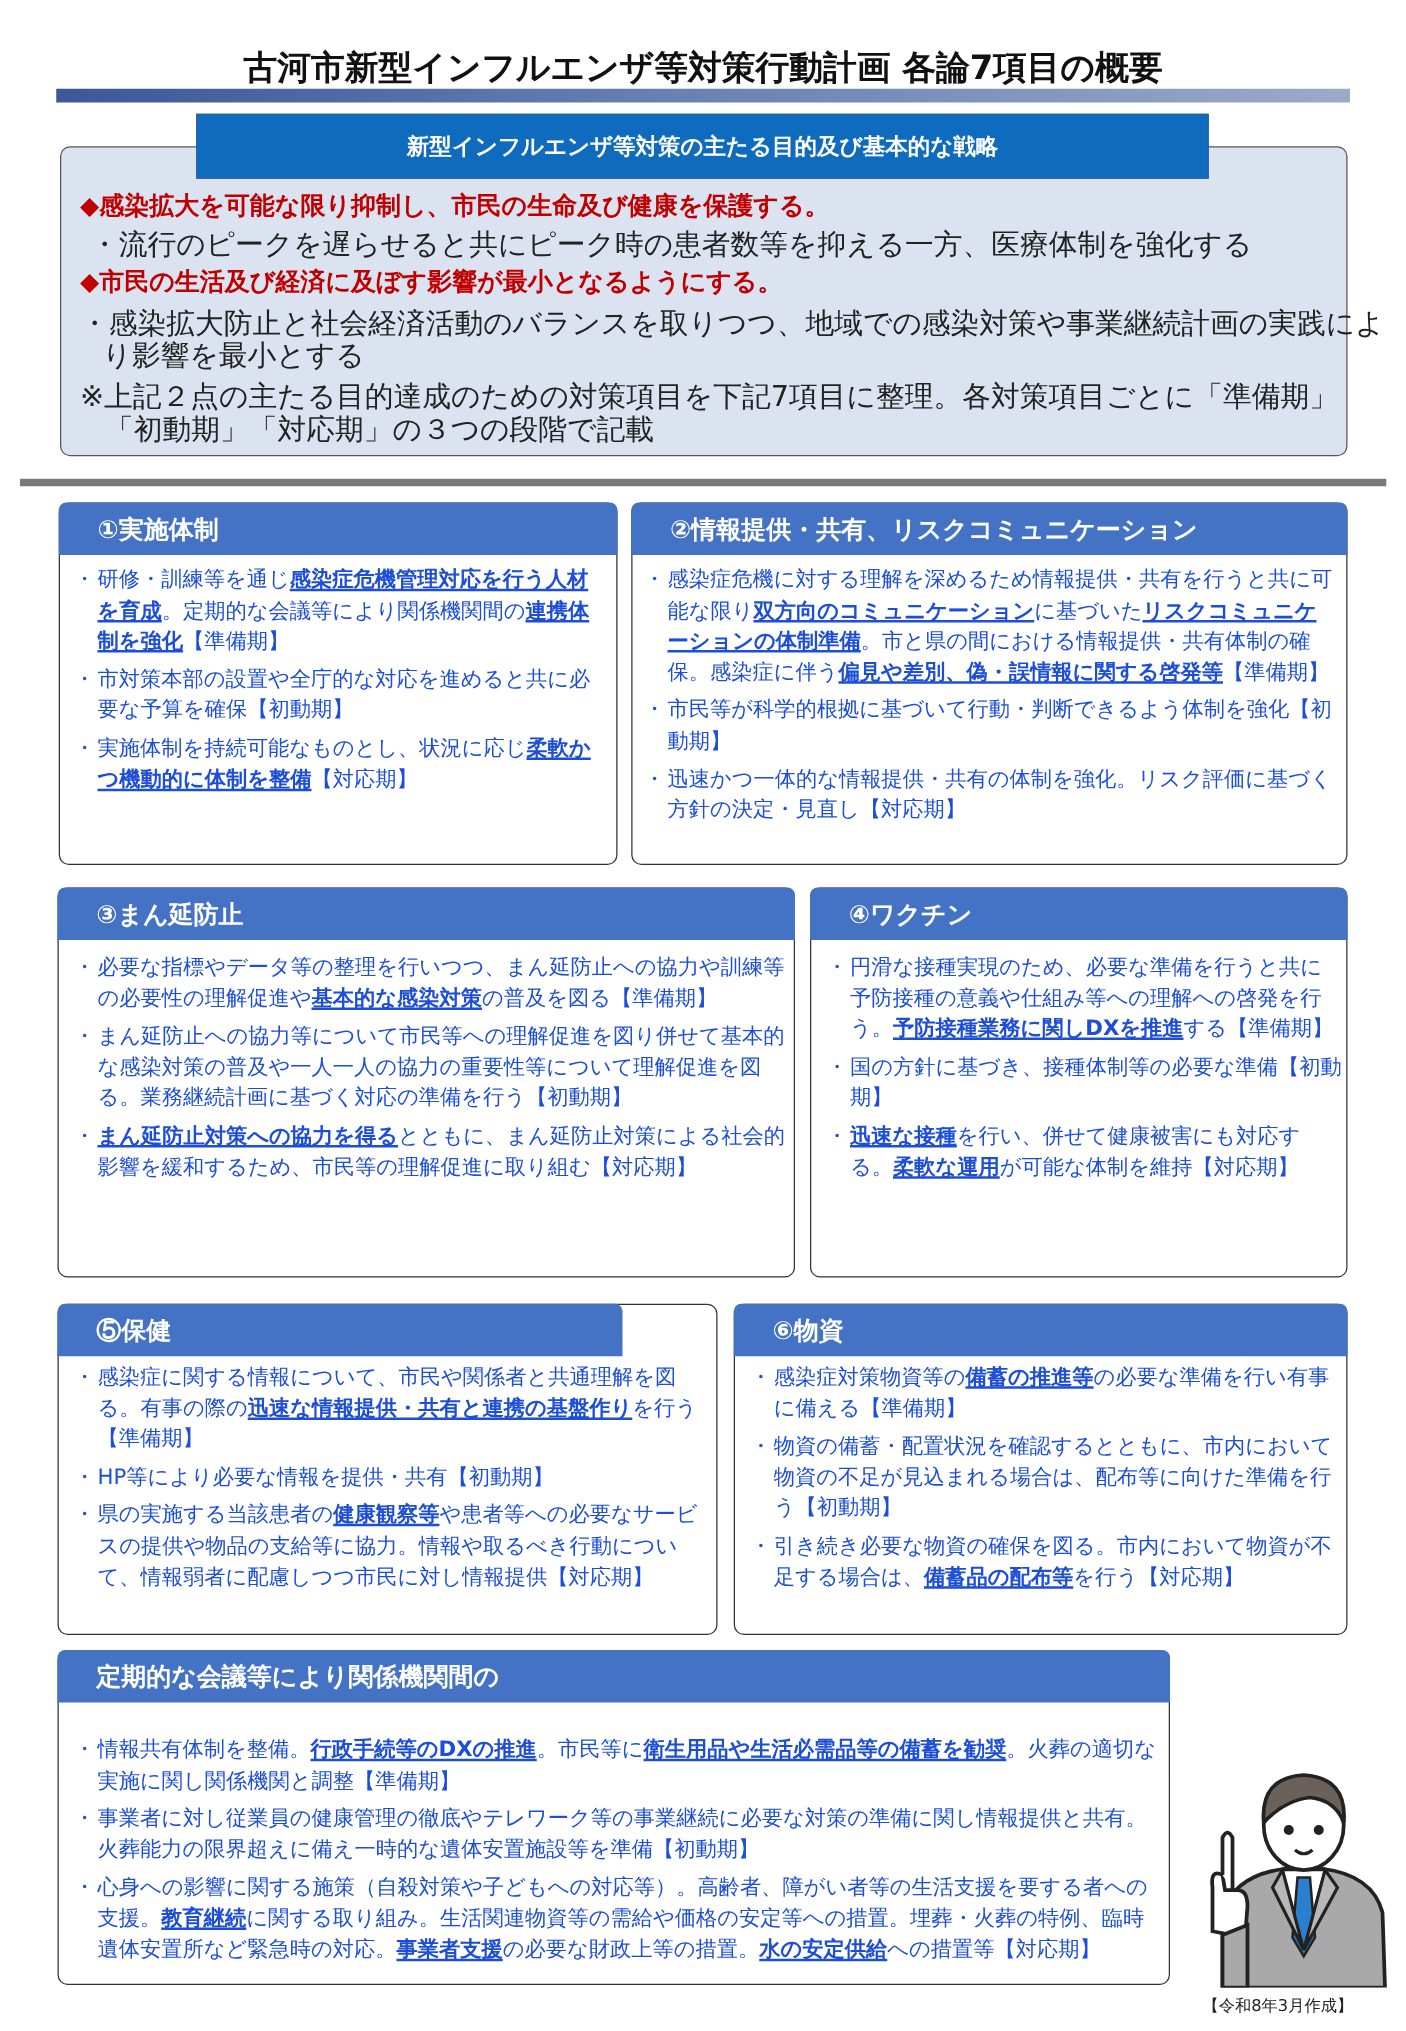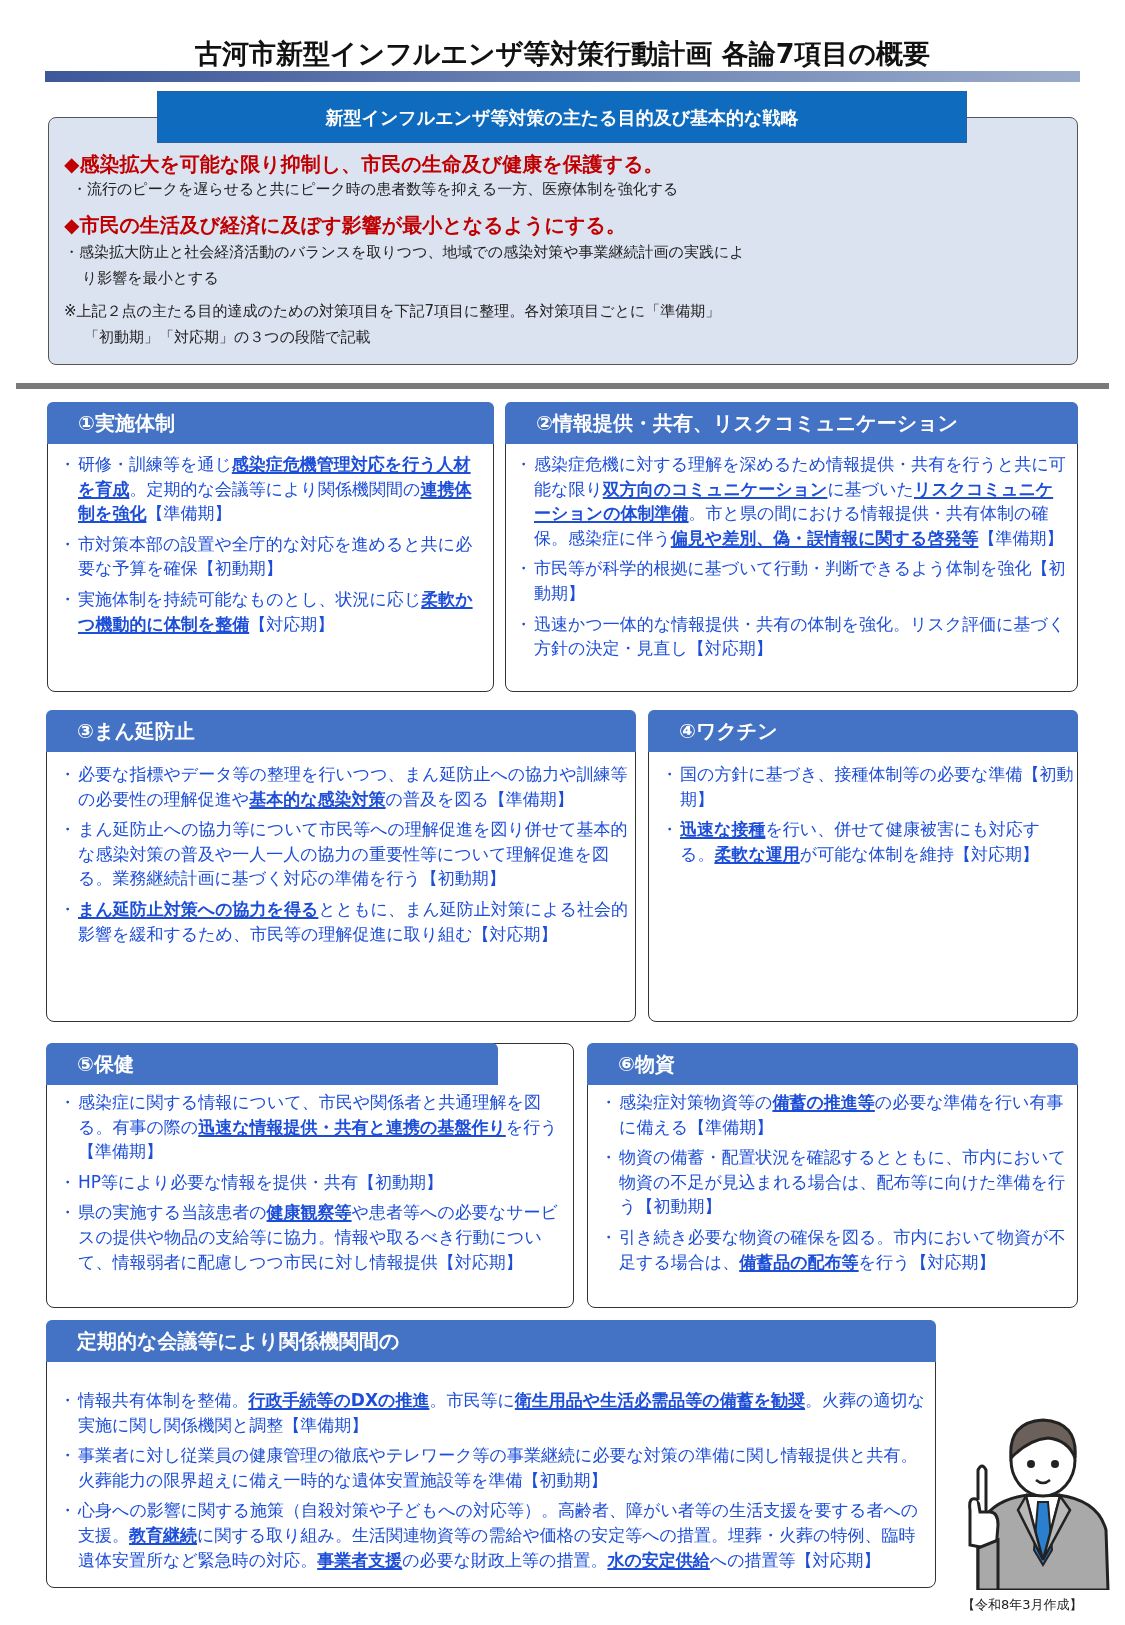--- a/index.html
+++ b/index.html
@@ -10,21 +10,21 @@
   .title-bar { position: absolute; left: 45px; top: 71px; width: 1035px; height: 11px;
     background: linear-gradient(90deg, #3d5799 0%, #6a82b3 50%, #9aaac9 100%); }
 
   .strategy-box { position: absolute; left: 48px; top: 117px; width: 1030px; height: 248px;
     background: #dbe2f0; border: 1.5px solid #555; border-radius: 8px; }
   .strategy-header { position: absolute; left: 157px; top: 91px; width: 810px; height: 52px;
     background: #0f6bbd; color: #fff; font-size: 18px; font-weight: bold; text-align: center; line-height: 52px;
     border: 1px solid #2a5fa0; }
   .s-line { position: absolute; white-space: nowrap; }
   .s-red { color: #c00000; font-weight: bold; font-size: 20px; }
-  .s-sub { font-size: 15px; color: #222; }
+  .s-sub { font-size: 23px; color: #222; }
 
   .divider { position: absolute; left: 16px; top: 383px; width: 1093px; height: 6px; background: #7a7a7a; }
 
   .card { position: absolute; background: #fff; border: 1.5px solid #333; border-radius: 8px; }
   .card-head { position: absolute; background: #4472c4; color: #fff; font-weight: bold; font-size: 20px;
     border-radius: 6px 6px 0 0; padding-left: 31px; display: flex; align-items: center; }
   .card-body { position: absolute; font-size: 17px; line-height: 24.6px; color: #1d4ed8; }
   .item { position: relative; padding-left: 16px; margin-bottom: 6px; }
   .item::before { content: "・"; position: absolute; left: -3px; top: 0; }
   .u { font-weight: bold; text-decoration: underline; text-decoration-thickness: 1.5px; text-underline-offset: 2px; }
@@ -71,26 +71,27 @@
 <div class="card-head" style="left:46px; top:710px; width:590px; height:42px;">③まん延防止</div>
 <div class="card-body" style="left:62px; top:762px; width:568px;">
     <div class="item"><span>必要な指標やデータ等の整理を行いつつ、まん延防止への協力や訓練等の必要性の理解促進や</span><span class="u">基本的な感染対策</span><span>の普及を図る【準備期】</span></div>
     <div class="item"><span>まん延防止への協力等について市民等への理解促進を図り併せて基本的な感染対策の普及や一人一人の協力の重要性等について理解促進を図る。業務継続計画に基づく対応の準備を行う【初動期】</span></div>
     <div class="item"><span class="u">まん延防止対策への協力を得る</span><span>とともに、まん延防止対策による社会的影響を緩和するため、市民等の理解促進に取り組む【対応期】</span></div>
   </div>
 
 <div class="card" style="left:648px; top:710px; width:430px; height:312px;"></div>
 <div class="card-head" style="left:648px; top:710px; width:430px; height:42px;">④ワクチン</div>
 <div class="card-body" style="left:664px; top:762px; width:410px;">
+    <div class="item"><span>円滑な接種実現のため、必要な準備を行うと共に予防接種の意義や仕組み等への理解への啓発を行う。</span><span class="u">予防接種業務に関しDXを推進</span><span>する【準備期】</span></div>
     <div class="item"><span>国の方針に基づき、接種体制等の必要な準備【初動期】</span></div>
     <div class="item"><span class="u">迅速な接種</span><span>を行い、併せて健康被害にも対応する。</span><span class="u">柔軟な運用</span><span>が可能な体制を維持【対応期】</span></div>
   </div>
 
 <div class="card" style="left:46px; top:1043px; width:528px; height:265px;"></div>
-<div class="card-head" style="left:46px; top:1043px; width:452px; height:42px;">⑤保健</div>
+<div class="card-head" style="left:46px; top:1043px; width:452px; height:42px;font-family:Liberation Serif, serif;">⑤保健</div>
 <div class="card-body" style="left:62px; top:1090px; width:508px;">
     <div class="item"><span>感染症に関する情報について、市民や関係者と共通理解を図る。有事の際の</span><span class="u">迅速な情報提供・共有と連携の基盤作り</span><span>を行う【準備期】</span></div>
     <div class="item"><span>HP等により必要な情報を提供・共有【初動期】</span></div>
     <div class="item"><span>県の実施する当該患者の</span><span class="u">健康観察等</span><span>や患者等への必要なサービスの提供や物品の支給等に協力。情報や取るべき行動について、情報弱者に配慮しつつ市民に対し情報提供【対応期】</span></div>
   </div>
 
 <div class="card" style="left:587px; top:1043px; width:491px; height:265px;"></div>
 <div class="card-head" style="left:587px; top:1043px; width:491px; height:42px;">⑥物資</div>
 <div class="card-body" style="left:603px; top:1090px; width:470px;">
     <div class="item"><span>感染症対策物資等の</span><span class="u">備蓄の推進等</span><span>の必要な準備を行い有事に備える【準備期】</span></div>

